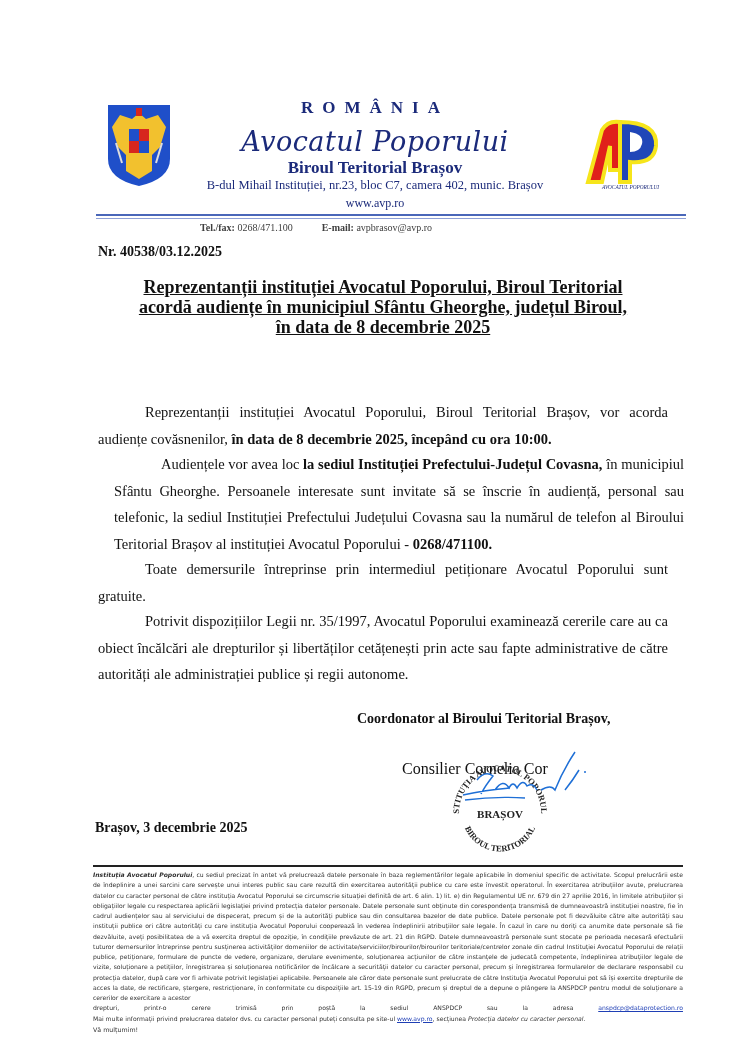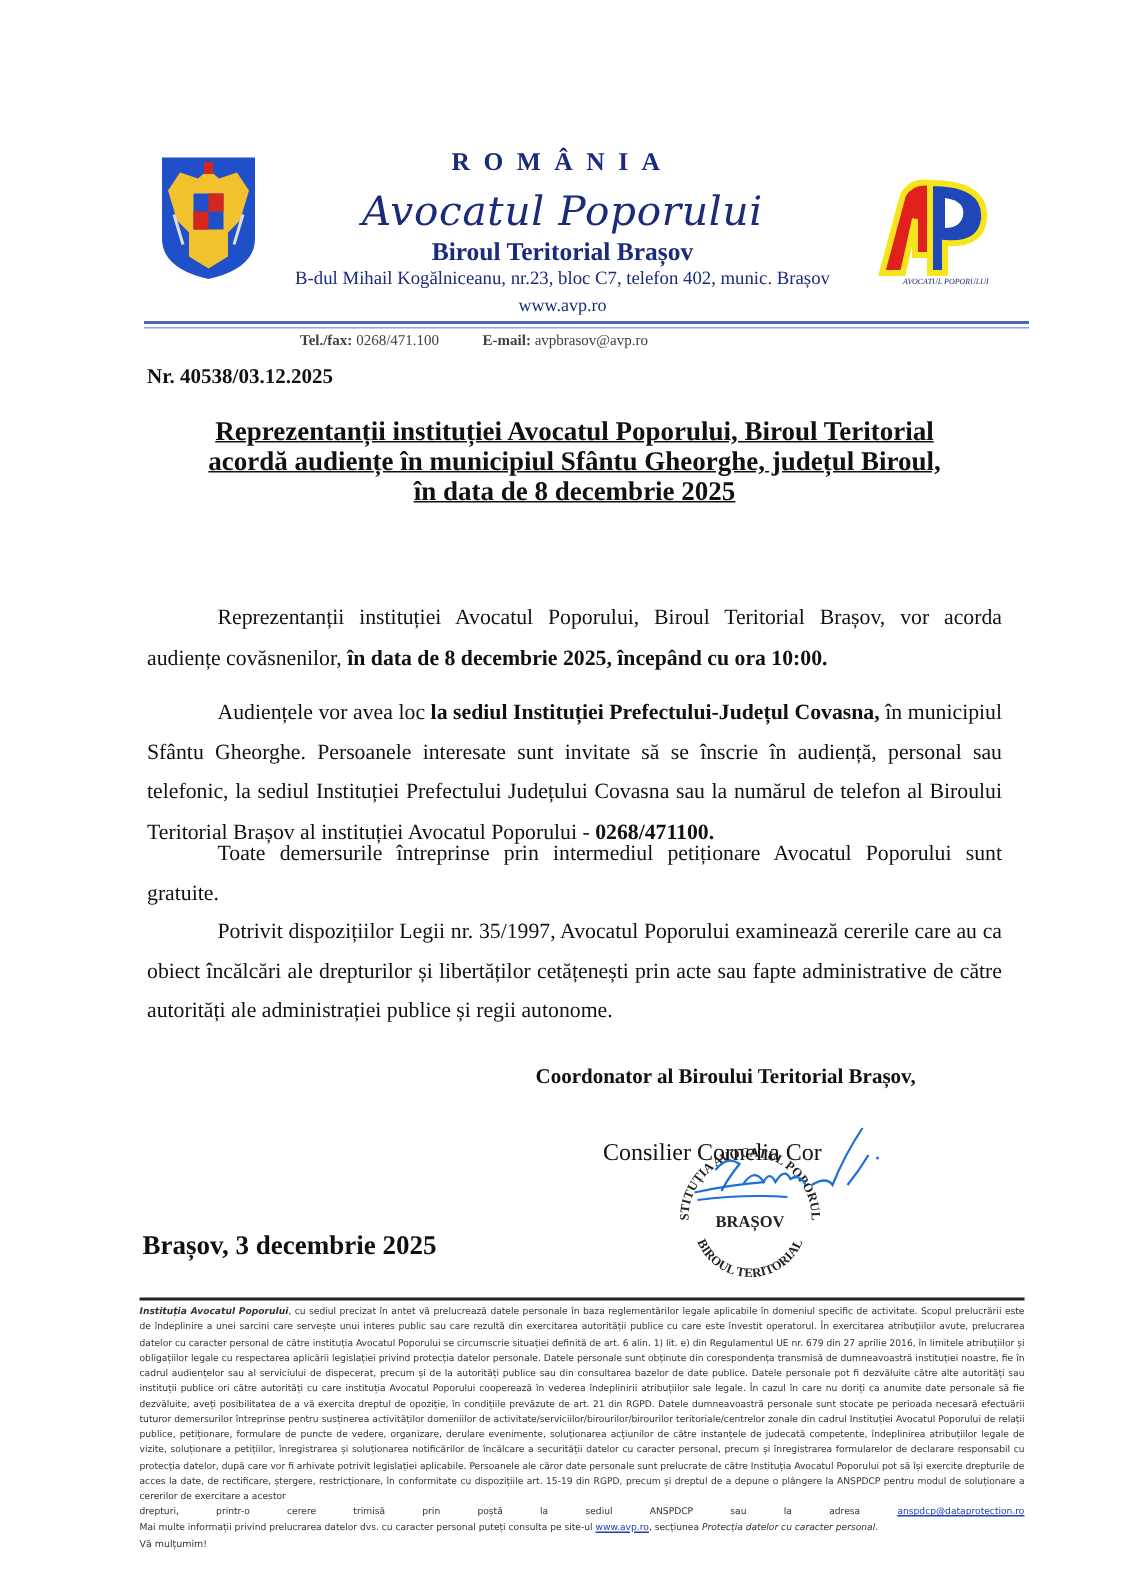--- a/index.html
+++ b/index.html
@@ -22,27 +22,27 @@
   #contact b { font-weight: bold; }
   #contact .gap { display: inline-block; width: 24px; }
 
   #docnr { left: 98px; top: 244px; font-size: 14px; font-weight: bold; }
 
   #title { left: 92px; top: 277px; width: 582px; text-align: center; font-size: 18px; font-weight: bold; line-height: 20px; text-decoration: underline; }
 
   .para { left: 98px; width: 570px; font-size: 14.5px; line-height: 26.5px; text-align: justify; }
   .para .ind { display: inline-block; width: 47px; }
   #p1 { top: 399px; }
-  #p2 { top: 462px; }
+  #p2 { top: 451px; margin-left: 16px; }
   #p3 { top: 556px; }
   #p4 { top: 608px; }
 
   #coord { left: 357px; top: 711px; font-size: 14px; font-weight: bold; }
   #consilier { left: 402px; top: 740px; font-size: 16px; font-weight: normal; margin-top: 20px; }
-  #date-sig { left: 95px; top: 820px; font-size: 18px; font-weight: bold; }
+  #date-sig { left: 95px; top: 820px; font-size: 14px; font-weight: bold; }
 
   #stamp { left: 445px; top: 752px; width: 110px; height: 110px; }
   #signature { left: 455px; top: 750px; width: 135px; height: 70px; }
 
   #frule { left: 93px; top: 865px; width: 590px; height: 2px; background: #222; }
   #fineprint { left: 93px; top: 870px; width: 590px; font-family: "DejaVu Sans", sans-serif; font-size: 6.1px; line-height: 10.25px; text-align: justify; color: #333; }
   #fineprint i { font-style: italic; }
   #fineprint .link { color: #1f3fb5; text-decoration: underline; }
   #fineprint .spread { display: flex; justify-content: space-between; }
   #thanks { left: 93px; top: 1026px; font-family: "DejaVu Sans", sans-serif; font-size: 6.3px; color: #333; }
@@ -57,21 +57,21 @@
   <rect x="33" y="26" width="10" height="12" fill="#d7261e"></rect>
   <rect x="23" y="38" width="10" height="12" fill="#d7261e"></rect>
   <rect x="30" y="5" width="6" height="8" fill="#d7261e"></rect>
   <line x1="10" y1="40" x2="16" y2="60" stroke="#ddd" stroke-width="2"></line>
   <line x1="56" y1="40" x2="50" y2="60" stroke="#ddd" stroke-width="2"></line>
 </svg>
 
 <div id="romania" class="abs hdr-center">ROMÂNIA</div>
 <div id="avocatul" class="abs hdr-center">Avocatul Poporului</div>
 <div id="birou" class="abs hdr-center">Biroul Teritorial Brașov</div>
-<div id="address" class="abs hdr-center">B-dul Mihail Kogălniceanu, nr.23, bloc C7, telefon 402, munic. Brașov</div>
+<div id="address" class="abs hdr-center">B-dul Mihail Instituției, nr.23, bloc C7, camera 402, munic. Brașov</div>
 <div id="web" class="abs hdr-center">www.avp.ro</div>
 
 <svg id="avp-logo" class="abs" viewBox="0 0 85 75">
   <path d="M8 66 L22 14 Q28 4 40 6 L40 54 L30 54 L30 30 L22 66 Z" fill="#e0201b" stroke="#f6e51b" stroke-width="4"></path>
   <path d="M40 6 Q78 6 76 30 Q74 48 50 46 L50 66 L40 66 Z" fill="#2046b8" stroke="#f6e51b" stroke-width="4"></path>
   <path d="M50 16 Q64 18 62 28 Q60 36 50 36 Z" fill="#ffffff"></path>
   <text x="22" y="73" font-size="5.3" font-family="Liberation Serif, serif" font-style="italic" fill="#1b2a7a">AVOCATUL POPORULUI</text>
 </svg>
 
 <div id="hrule" class="abs"></div>

